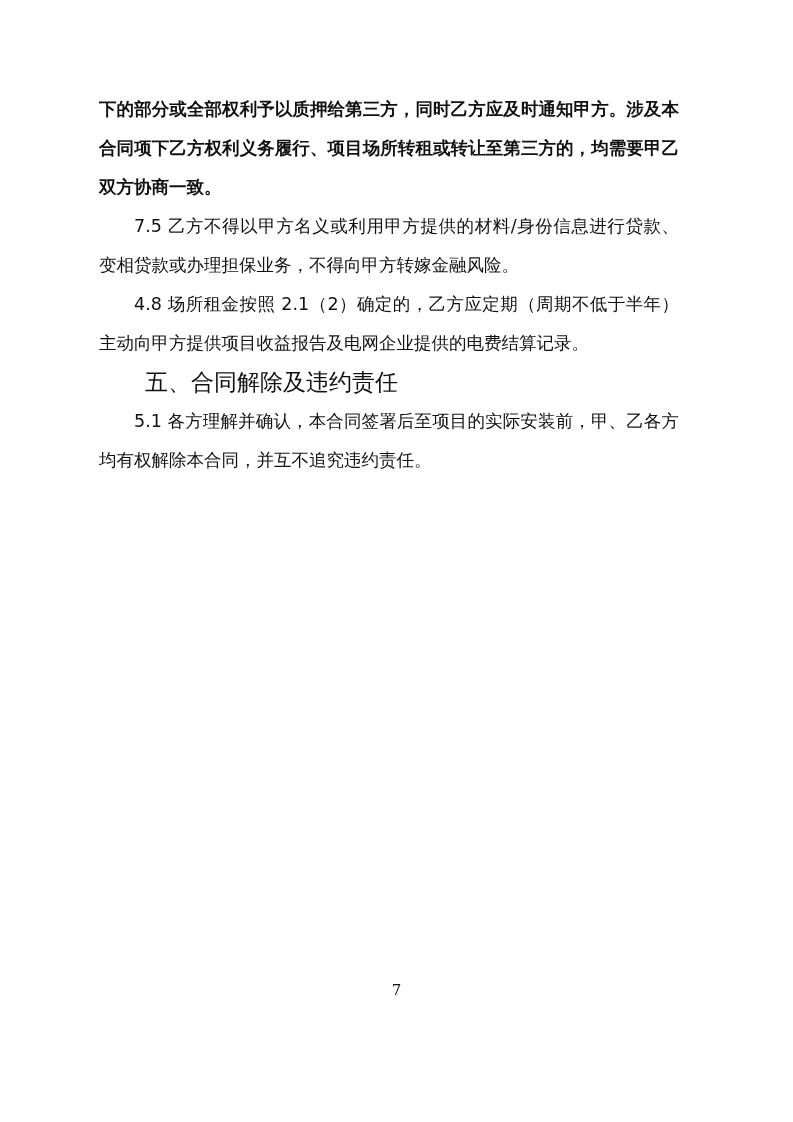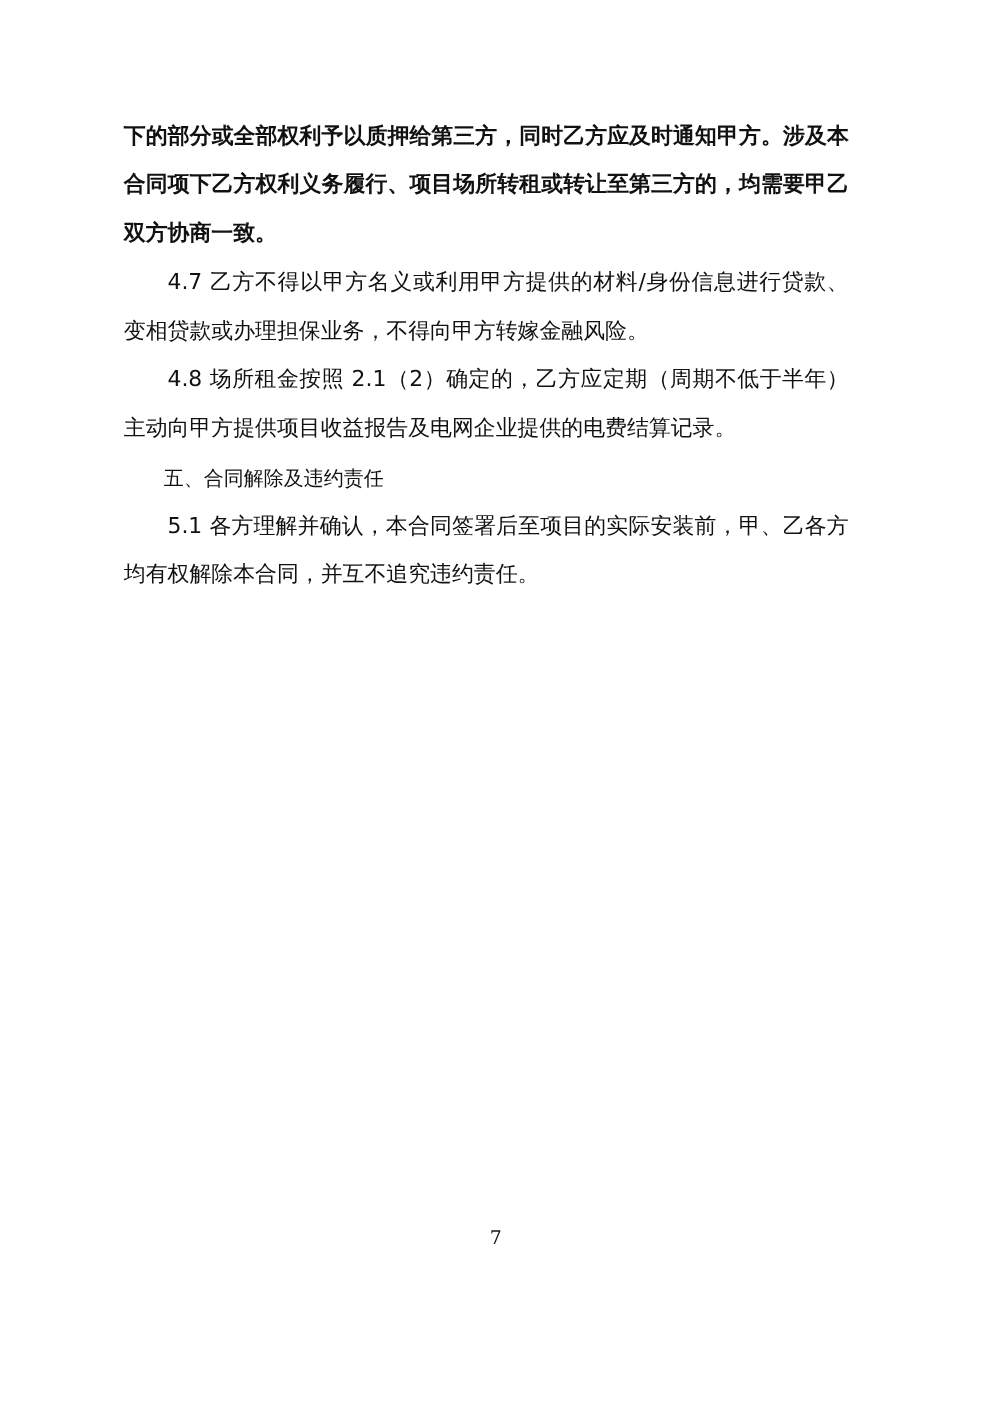--- a/index.html
+++ b/index.html
@@ -30,40 +30,40 @@
     margin: 0;
     padding: 0;
   }
   .content p.indent {
     text-indent: 2em;
   }
   .content p.bold {
     font-weight: bold;
   }
   .content p.heading {
-    font-size: 16px;
+    font-size: 23px;
     font-weight: normal;
   }
   .page-number {
     position: absolute;
     left: 0;
     right: 0;
     top: 980px;
     text-align: center;
     font-size: 15px;
     line-height: 20px;
     font-family: "DejaVu Serif", serif;
     color: #111111;
   }
 </style>
 </head>
 <body>
 
 <div class="page">
   <div class="content">
     <p class="bold">下的部分或全部权利予以质押给第三方，同时乙方应及时通知甲方。涉及本合同项下乙方权利义务履行、项目场所转租或转让至第三方的，均需要甲乙双方协商一致。</p>
-    <p class="indent">4.7 乙方不得以甲方名义或利用甲方提供的材料/身份信息进行贷款、变相贷款或办理担保业务，不得向甲方转嫁金融风险。</p>
+    <p class="indent">7.5 乙方不得以甲方名义或利用甲方提供的材料/身份信息进行贷款、变相贷款或办理担保业务，不得向甲方转嫁金融风险。</p>
     <p class="indent">4.8 场所租金按照 2.1（2）确定的，乙方应定期（周期不低于半年）主动向甲方提供项目收益报告及电网企业提供的电费结算记录。</p>
     <p class="indent heading">五、合同解除及违约责任</p>
     <p class="indent">5.1 各方理解并确认，本合同签署后至项目的实际安装前，甲、乙各方均有权解除本合同，并互不追究违约责任。</p>
   </div>
   <div class="page-number">7</div>
 </div>
 
 </body></html>

